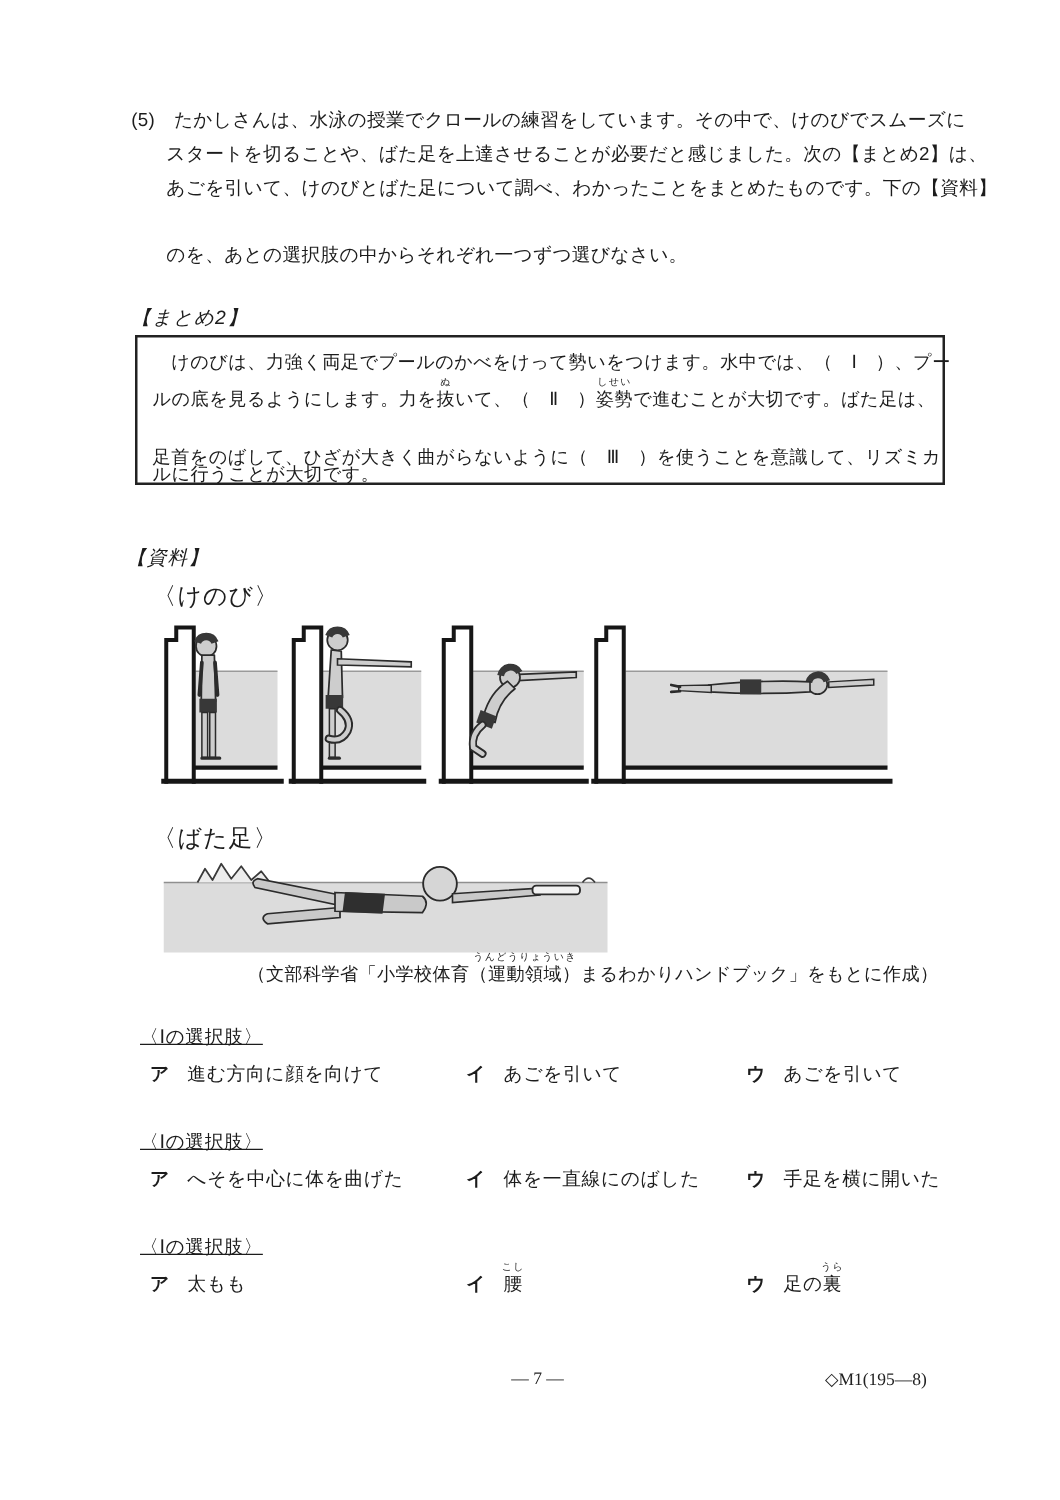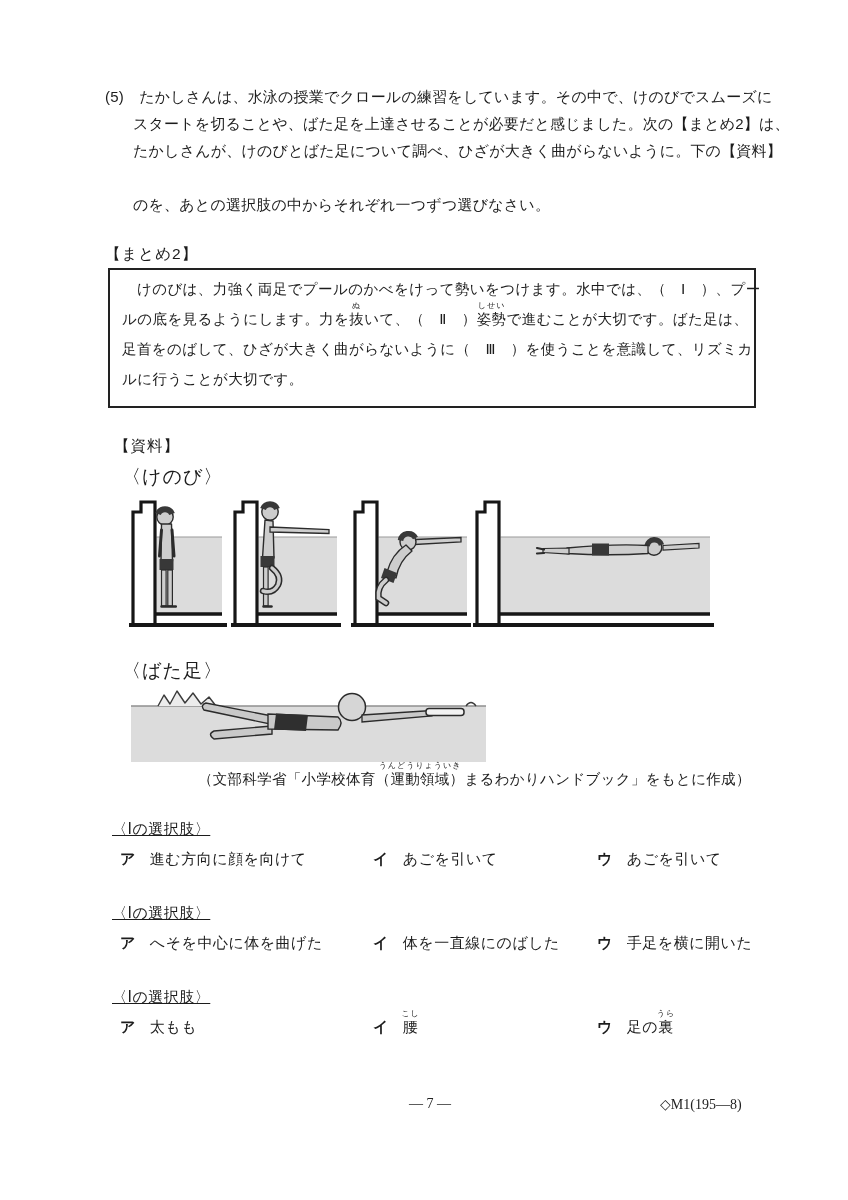--- a/index.html
+++ b/index.html
@@ -6,24 +6,24 @@
   #page{
     position:relative;
     width:848px;height:1200px;
     background:#ffffff;
     font-family:"Liberation Sans","DejaVu Sans",sans-serif;
     color:#1c1c1c;
     overflow:hidden;
   }
   .abs{position:absolute;white-space:nowrap;}
   .qline{font-size:15px;line-height:22px;letter-spacing:0.2px;}
-  .seclabel{font-size:15.5px;letter-spacing:1px;}
+  .seclabel{font-size:15.5px;letter-spacing:1px;font-style:italic;}
   .sublabel{font-size:19px;letter-spacing:1px;}
   #matome-box{
-    position:absolute;left:108px;top:268px;width:648px;height:140px;
+    position:absolute;left:108px;top:268px;width:648px;height:120px;
     border:2px solid #222222;background:#ffffff;box-sizing:border-box;
   }
   .boxline{position:absolute;left:12px;font-size:14.5px;letter-spacing:0.4px;white-space:nowrap;}
   .citation{font-size:14.5px;letter-spacing:0.3px;}
   .choice-header{font-size:15px;letter-spacing:0.5px;text-decoration:underline;}
   .choice{position:absolute;display:flex;gap:14px;font-size:15px;letter-spacing:0.5px;white-space:nowrap;}
   .marker{font-weight:600;}
   .rb{position:relative;display:inline-block;}
   .rt{
     position:absolute;left:50%;top:-8px;transform:translateX(-50%);
@@ -33,32 +33,32 @@
   .footer{font-family:"Liberation Serif","DejaVu Serif",serif;font-size:14px;color:#222;}
   svg{display:block;}
 </style>
 </head>
 <body>
 
 <div id="page">
 
   <div class="abs qline" style="left:105px;top:86px">(5)　たかしさんは、水泳の授業でクロールの練習をしています。その中で、けのびでスムーズに</div>
   <div class="abs qline" style="left:133px;top:113px">スタートを切ることや、ばた足を上達させることが必要だと感じました。次の【まとめ2】は、</div>
-  <div class="abs qline" style="left:133px;top:140px">たかしさんが、けのびとばた足について調べ、ひざが大きく曲がらないように。下の【資料】</div>
+  <div class="abs qline" style="left:133px;top:140px">あごを引いて、けのびとばた足について調べ、わかったことをまとめたものです。下の【資料】</div>
   <div class="abs qline" style="left:133px;top:194px">のを、あとの選択肢の中からそれぞれ一つずつ選びなさい。</div>
 
   <div class="abs seclabel" style="left:105px;top:244px">【まとめ2】</div>
   <div id="matome-box">
     <div class="boxline" style="top:10px">　けのびは、力強く両足でプールのかべをけって勢いをつけます。水中では、（　Ⅰ　）、プー</div>
     <div class="boxline" style="top:40px">ルの底を見るようにします。力を<span class="rb">抜<span class="rt">ぬ</span></span>いて、（　Ⅱ　）<span class="rb">姿勢<span class="rt">しせい</span></span>で進むことが大切です。ばた足は、</div>
-    <div class="boxline" style="top:70px">足首をのばして、ひざが大きく曲がらないように（　Ⅲ　）を使うことを意識して、リズミカ</div>
+    <div class="boxline" style="top:86px">足首をのばして、ひざが大きく曲がらないように（　Ⅲ　）を使うことを意識して、リズミカ</div>
     <div class="boxline" style="top:100px">ルに行うことが大切です。</div>
   </div>
 
-  <div class="abs seclabel" style="left:114px;top:436px">【資料】</div>
+  <div class="abs seclabel" style="left:101px;top:436px">【資料】</div>
   <div class="abs sublabel" style="left:122px;top:464px">〈けのび〉</div>
 
   <div class="abs" style="left:105px;top:488px">
     <svg width="635" height="152" viewBox="0 0 635 152">
 
       <g>
         <rect x="51.5" y="49" width="65.5" height="77" fill="#dcdcdc"></rect>
         <path d="M51.5 49 H117" stroke="#9a9a9a" stroke-width="1.2" fill="none"></path>
         <path d="M28 139 V24 H36 V14 H50 V139" fill="none" stroke="#161616" stroke-width="3.2"></path>
         <path d="M50 126 H117" stroke="#161616" stroke-width="3.4" fill="none"></path>

